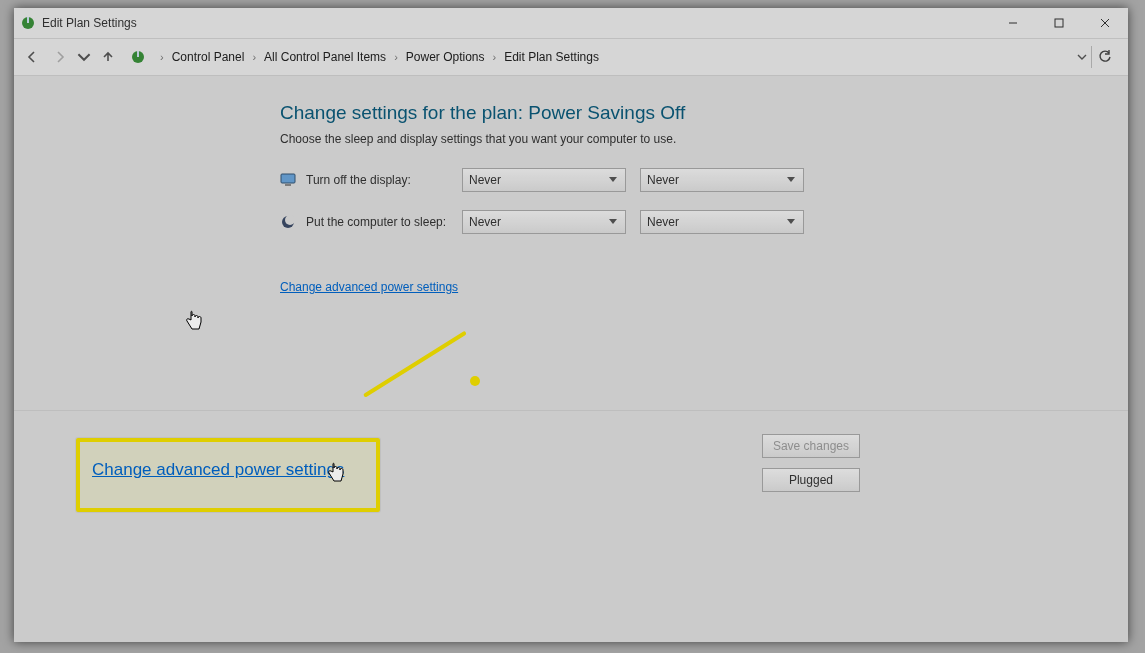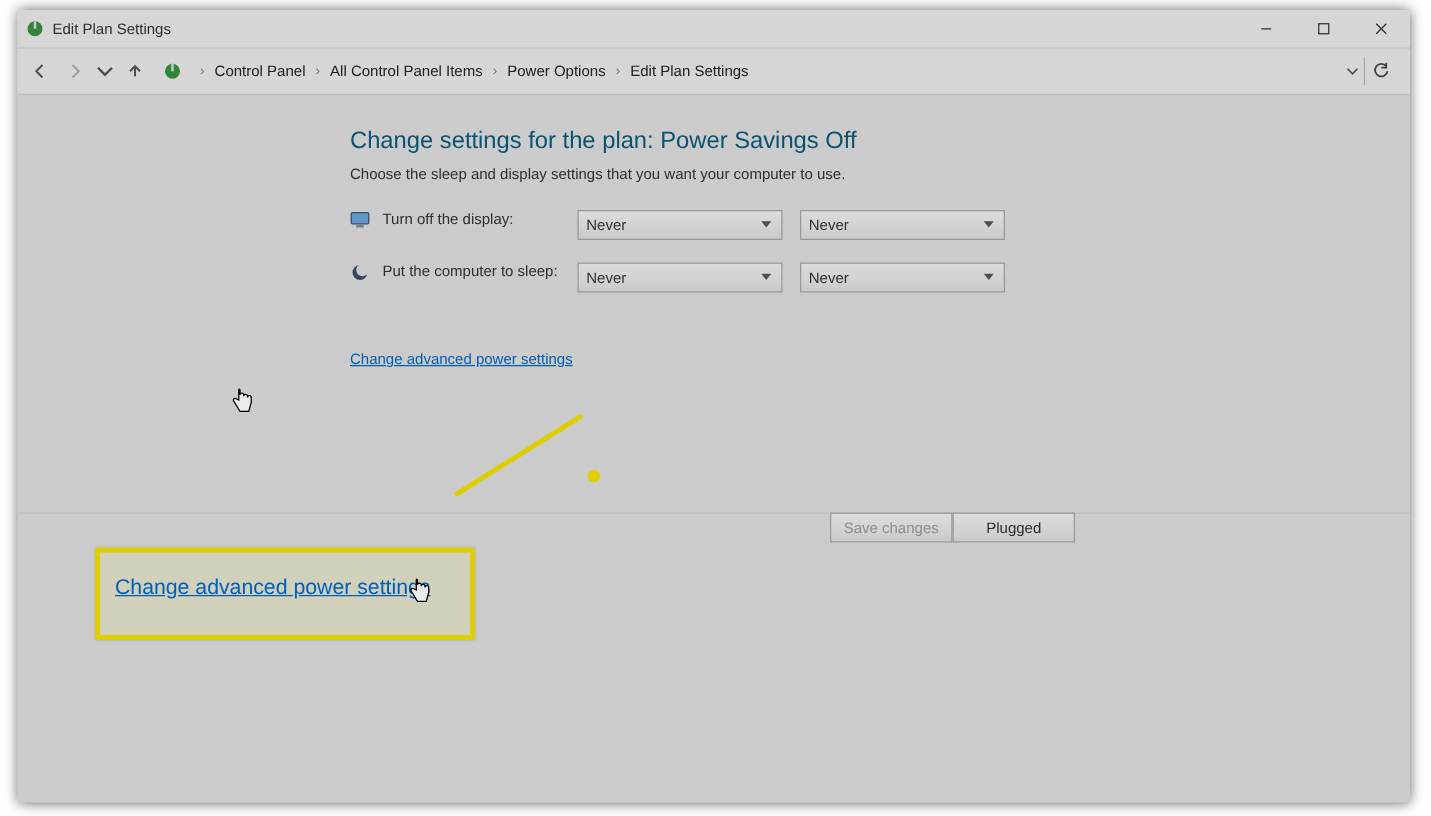--- a/index.html
+++ b/index.html
@@ -1,16 +1,16 @@
 <!DOCTYPE html>
 <html><head>
 <meta charset="utf-8">
 <style>
   html,body{margin:0;padding:0;font-family:"Segoe UI",Tahoma,sans-serif;font-size:12px;background:#1a1a1a;}
-  .screen{position:relative;width:1145px;height:653px;margin:0 auto;background:#ffffff;}
+  .screen{position:relative;width:1145px;height:653px;margin:0 auto;background:#a3a3a3;}
   .window{position:absolute;left:14px;top:8px;width:1114px;height:634px;background:#dddddd;box-shadow:0 0 10px rgba(0,0,0,.6);}
   .overlay{position:absolute;left:0;top:0;right:0;bottom:0;background:rgba(0,0,0,0.08);pointer-events:none;}
   
   .titlebar{height:30px;background:#e9e9e9;display:flex;align-items:center;padding-left:6px;border-bottom:1px solid #d0d0d0;}
   .titlebar .icon{width:16px;height:16px;margin-right:6px;}
   .titlebar .title{flex:0 0 auto;color:#333;}
   .titlebar .spacer{flex:1;}
   .winbtn{width:46px;height:30px;display:flex;align-items:center;justify-content:center;}
   .winbtn svg{width:10px;height:10px;}
   
@@ -29,28 +29,28 @@
   .search input{flex:1;border:none;background:transparent;outline:none;font-size:12px;color:#666;font-style:italic;}
   .search .sicon{color:#666;}
   
   .body{position:relative;padding:26px 0 0 0;}
   .content{margin-left:266px;width:620px;}
   .heading{font-size:19px;color:#0b5a7a;margin-bottom:8px;}
   .sub{color:#333;margin-bottom:22px;}
   .cols{display:flex;margin-left:182px;gap:80px;margin-bottom:16px;align-items:center;}
   .col{display:flex;align-items:center;gap:10px;color:#333;}
   .col .cicon{width:18px;height:18px;}
-  .row{display:flex;margin-bottom:18px;}
+  .row{display:flex;align-items:center;margin-bottom:18px;}
   .row .ricon{width:16px;height:16px;margin-right:10px;}
   .row .rlabel{width:156px;color:#333;}
   .combo{width:150px;height:22px;border:1px solid #a7a7a7;background:linear-gradient(#efefef,#dcdcdc);display:flex;align-items:center;padding:0 6px;margin-right:14px;color:#333;position:relative;}
   .combo::after{content:"";position:absolute;right:8px;top:8px;border-left:4px solid transparent;border-right:4px solid transparent;border-top:5px solid #555;}
   .link{color:#0066cc;text-decoration:underline;cursor:pointer;display:inline-block;margin-top:28px;}
   .divider{position:absolute;left:0;right:0;top:334px;height:1px;background:#cfcfcf;}
-  .actions{position:absolute;right:268px;top:334px;display:flex;}
+  .actions{position:absolute;right:268px;top:358px;display:flex;gap:10px;flex-direction:column;}
   .btn{min-width:76px;height:22px;border:1px solid #a7a7a7;background:linear-gradient(#f0f0f0,#dcdcdc);display:flex;align-items:center;justify-content:center;padding:0 10px;color:#333;}
   .btn.disabled{color:#9a9a9a;}
   
   .callout{position:absolute;left:62px;top:362px;width:296px;height:66px;border:4px solid #f2e000;background:rgba(255,255,120,.18);border-radius:2px;box-shadow:0 0 0 1px rgba(0,0,0,.05);}
   .callout .biglink{position:absolute;left:12px;top:18px;color:#0066cc;font-size:17px;text-decoration:underline;}
   .callout-line{position:absolute;left:350px;top:318px;width:120px;height:4px;background:#f2e000;transform:rotate(-32deg);transform-origin:left center;border-radius:2px;}
   .callout-dot{position:absolute;left:456px;top:300px;width:10px;height:10px;background:#f2e000;border-radius:50%;}
   .cursor{position:absolute;}
   .cursor svg{width:20px;height:22px;}
 </style>

